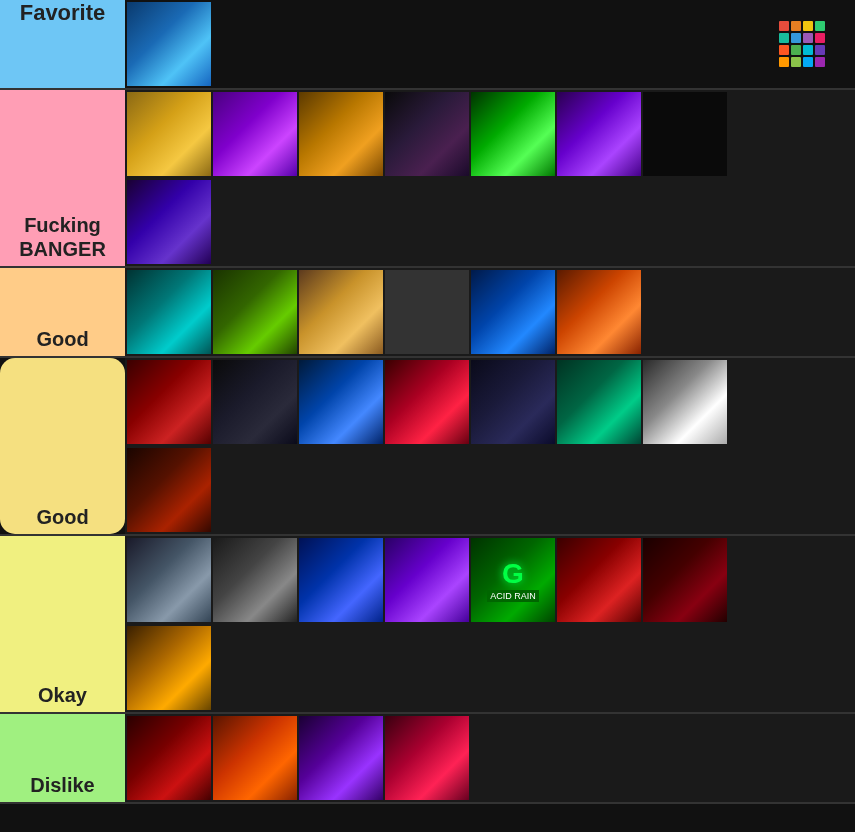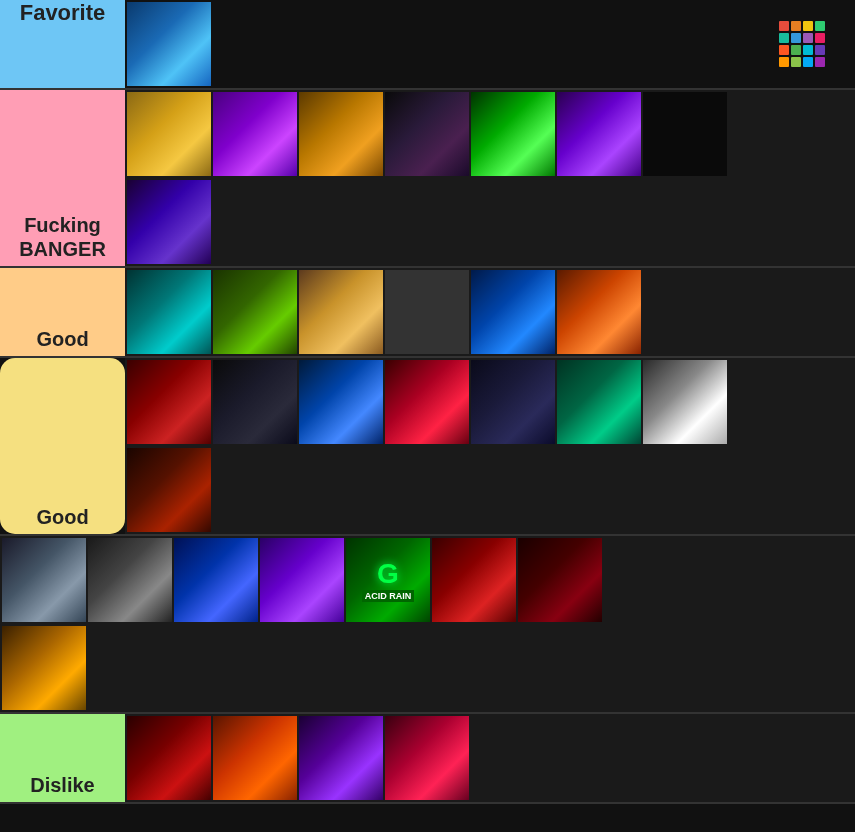--- a/index.html
+++ b/index.html
@@ -237,29 +237,32 @@
     <div class="tier-item img-dark-spire"></div>
     <div class="tier-item img-teal-worm"></div>
     <div class="tier-item img-white-light"></div>
 
     <div style="width:100%; height:0; flex-basis:100%"></div>
     <div class="tier-item img-dark-volcano"></div>
   </div>
 </div>
 
 <div class="tier-row row-okay">
+  <div class="tier-label" style="background:#f0f080;">
+    <span>Okay</span>
+  </div>
   <div class="tier-items">
     <div class="tier-item img-gray-crystal"></div>
     <div class="tier-item img-gray-dragon"></div>
     <div class="tier-item img-blue-blob"></div>
     <div class="tier-item img-purple-blob"></div>
     <div class="tier-item img-acid-rain">
       <div style="display:flex; flex-direction:column; align-items:center; justify-content:center; height:100%; color:white;">
         <div style="font-size:28px; font-weight:bold; color:#00ff44; text-shadow:0 0 8px #00ff44;">G</div>
-        <div style="font-size:9px; font-weight:bold; color:white; background:#006600; padding:1px 3px;">ACID RAIN</div>
+        <div style="font-size:9px; font-weight:normal; color:white; background:#006600; padding:1px 3px;">ACID RAIN</div>
       </div>
     </div>
     <div class="tier-item img-red-monster"></div>
     <div class="tier-item img-dark-red"></div>
 
     <div style="width:100%; height:0; flex-basis:100%"></div>
     <div class="tier-item img-gold-boss"></div>
   </div>
 </div>
 

